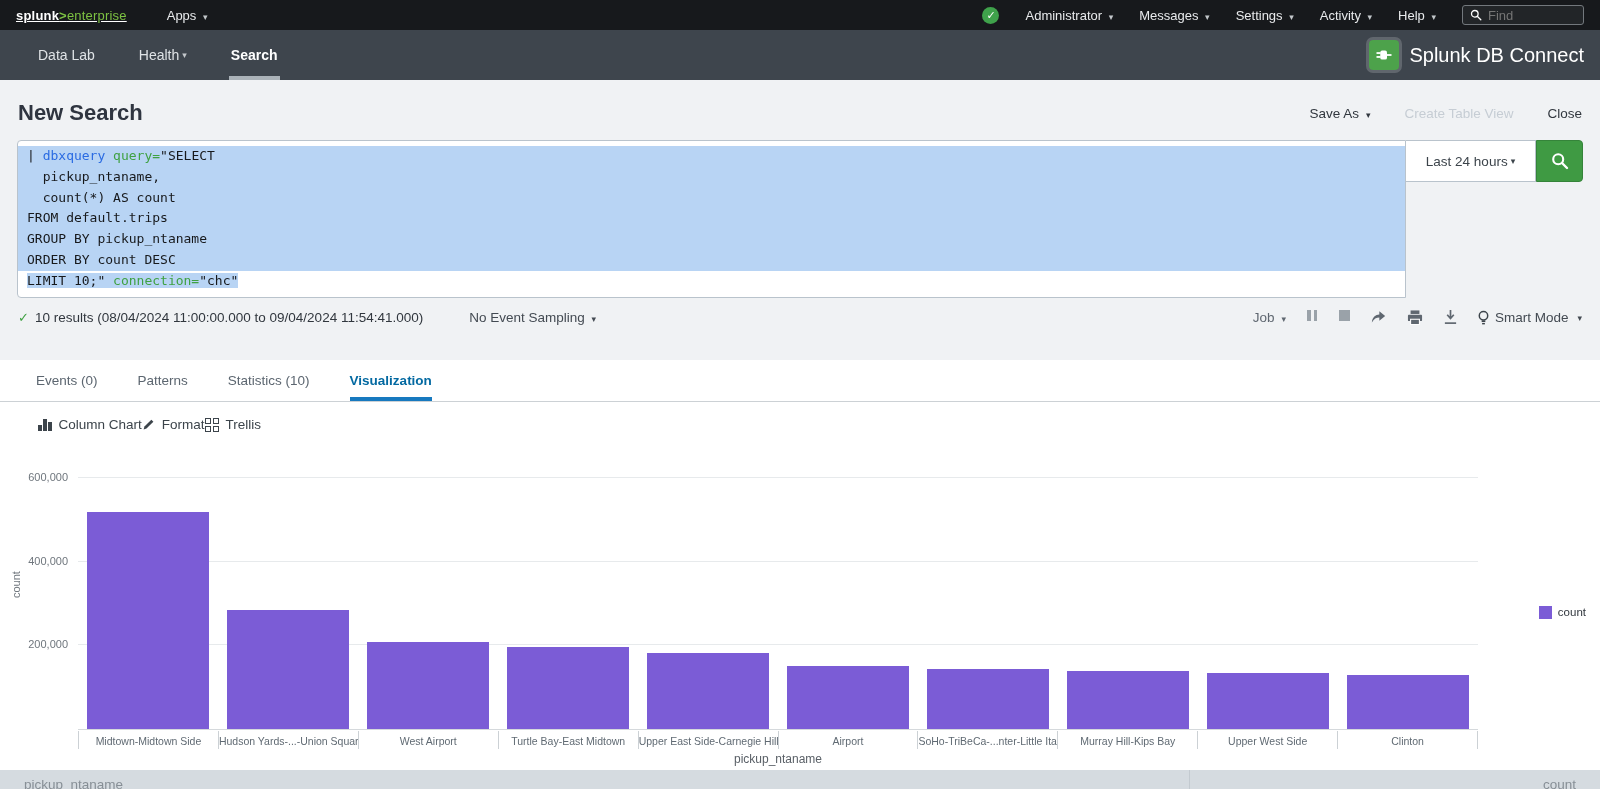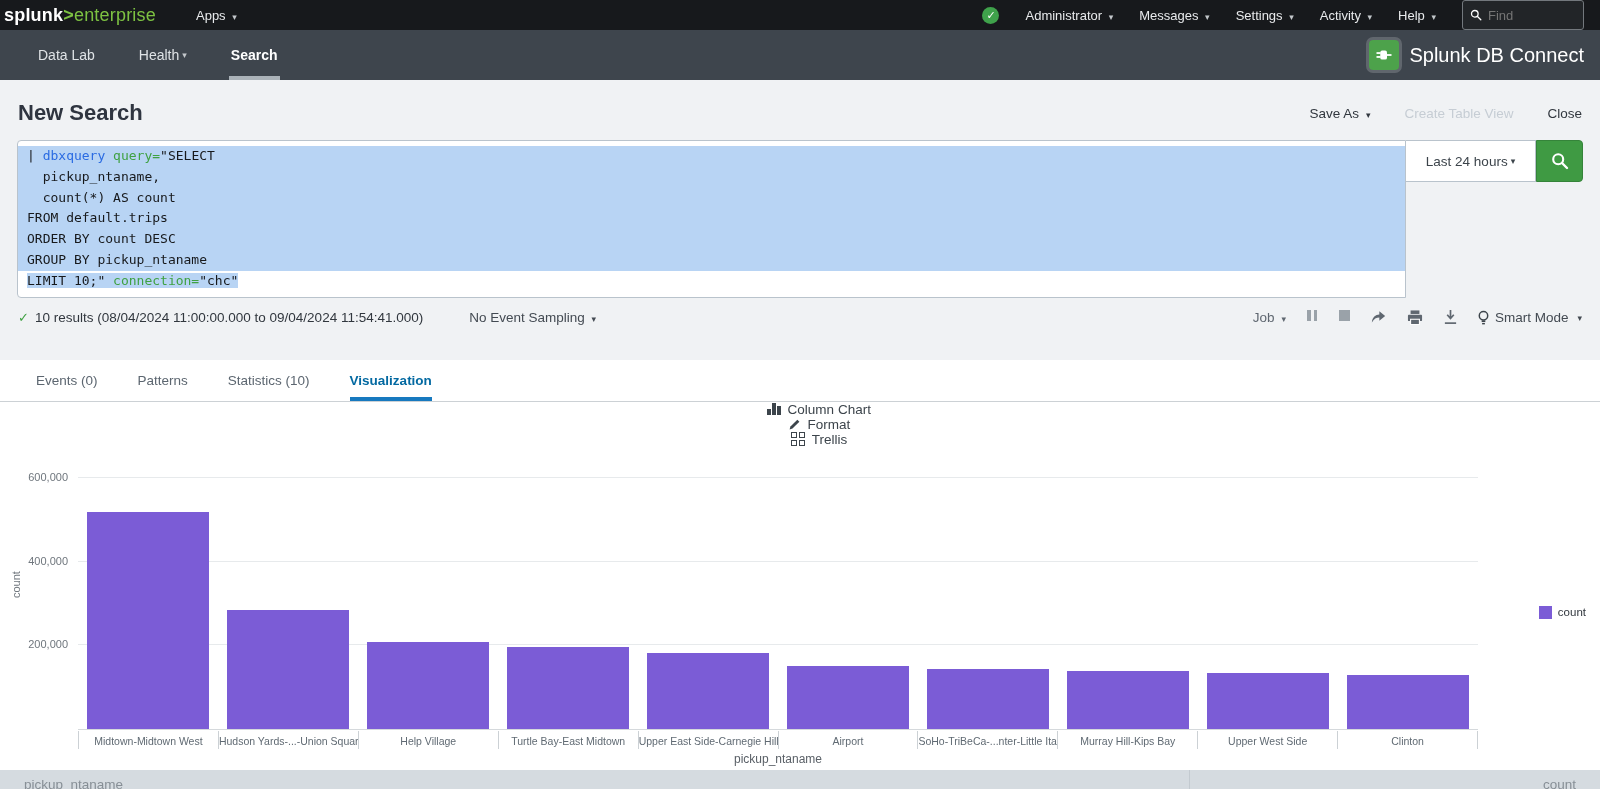--- a/index.html
+++ b/index.html
@@ -1,31 +1,31 @@
 <!DOCTYPE html>
 <html><head>
 <meta charset="utf-8">
 <style>
   * { margin:0; padding:0; box-sizing:border-box; }
   html,body { width:1600px; height:789px; overflow:hidden; background:#fff;
     font-family:"Liberation Sans", sans-serif; }
 
   
   .topbar { height:30px; background:#17191c; display:flex; align-items:center; color:#fff; font-size:13px; }
-  .logo { margin-left:4px; font-size:18px; letter-spacing:.2px; }
+  .logo { margin-left:16px; font-size:13px; letter-spacing:.2px;text-decoration:underline; }
   .logo .l1 { color:#fff; font-weight:bold; }
   .logo .l2 { color:#7dc242; font-weight:bold; }
   .logo .l3 { color:#7dc242; font-weight:normal; }
   .apps { margin-left:40px; color:#e8eaec; cursor:pointer; }
   .top-right { margin-left:auto; display:flex; align-items:center; gap:26px; margin-right:16px; }
   .okbadge { width:17px; height:17px; border-radius:50%; background:#3fa24b; color:#fff; font-size:11px;
     display:flex; align-items:center; justify-content:center; }
   .topmenu { color:#e8eaec; cursor:pointer; white-space:nowrap; }
   .caret { font-size:9px; color:#c3c7cb; margin-left:3px; }
-  .findbox { display:flex; align-items:center; gap:6px; width:122px; height:30px; background:#222528;
+  .findbox { display:flex; align-items:center; gap:6px; width:122px; height:20px; background:#222528;
     border:1px solid #73787d; border-radius:3px; padding:0 7px; color:#fff; }
   .findbox input { background:transparent; border:none; outline:none; color:#fff; font-size:13px; width:80px;
     font-family:"Liberation Sans", sans-serif; }
 
   
   .appbar { height:50px; background:#3e454d; display:flex; align-items:stretch; color:#e8ebee; font-size:14px; position:relative; }
   .appnav { display:flex; align-items:stretch; margin-left:16px; }
   .appnav .navitem { display:flex; align-items:center; padding:0 22px; cursor:pointer; position:relative; color:#dfe3e6; }
   .appnav .navitem.active { color:#fff; font-weight:bold; }
   .appnav .navitem.active .underbar { position:absolute; left:20px; right:20px; bottom:0; height:4px; background:#aab2b8; }
@@ -69,21 +69,21 @@
   .smartmode { display:flex; align-items:center; gap:6px; color:#434a52; cursor:pointer; }
 
   
   .tabsrow { background:#fff; border-bottom:1px solid #ccd1d5; display:flex; height:42px; padding-left:36px; }
   .tab { display:flex; align-items:center; padding:0 0; margin-right:40px; font-size:13.5px; color:#5c6670; cursor:pointer; position:relative; }
   .tab.active { color:#0369a1; font-weight:bold; }
   .tab.active::after { content:""; position:absolute; left:0; right:0; bottom:0; height:4px; background:#1779bf; }
 
   
   .vizcontrols { background:#fff; display:flex; align-items:center; height:46px; padding-left:38px; 
-    font-size:13.5px; color:#3c444b;flex-direction:column; }
+    font-size:13.5px; color:#3c444b; }
   .vizctl { display:flex; align-items:center; gap:7px; cursor:pointer; }
   .colchart-icon { display:flex; align-items:flex-end; gap:1.5px; height:12px; }
   .colchart-icon span { width:3.5px; background:#3c444b; display:inline-block; }
   .trellis-icon { display:grid; grid-template-columns:6px 6px; grid-gap:2px; }
   .trellis-icon span { width:6px; height:6px; border:1.5px solid #3c444b; }
 
   
   .chartzone { background:#fff; padding-top:14px; position:relative; height:327px; }
   .ytitle { position:absolute; left:10px; top:150px; transform:rotate(-90deg); transform-origin:left top;
     font-size:11px; color:#6f767d; }
@@ -191,22 +191,22 @@
       <div class="lnk">Close</div>
     </div>
   </div>
 
   <div class="searchrow">
     <div class="queryeditor">
         <div class="qline hl-full"><span class="seg-plain">| </span><span class="seg-kw">dbxquery</span><span class="seg-plain"> </span><span class="seg-attr">query=</span><span class="seg-plain">"SELECT</span></div>
         <div class="qline hl-full"><span class="seg-plain">  pickup_ntaname,</span></div>
         <div class="qline hl-full"><span class="seg-plain">  count(*) AS count</span></div>
         <div class="qline hl-full"><span class="seg-plain">FROM default.trips</span></div>
+        <div class="qline hl-full"><span class="seg-plain">GROUP BY pickup_ntaname</span></div>
         <div class="qline hl-full"><span class="seg-plain">ORDER BY count DESC</span></div>
-        <div class="qline hl-full"><span class="seg-plain">GROUP BY pickup_ntaname</span></div>
         <div class="qline"><span class="seg-plain hl-text">LIMIT 10;" </span><span class="seg-attr hl-text">connection=</span><span class="seg-plain hl-text">"chc"</span></div>
       </div>
     <div class="timerange">
       <span>Last 24 hours</span>
       <span class="caret" style="color:#3c444b">▾</span>
     </div>
     <div class="searchbtn">
       <svg width="20" height="20" viewBox="0 0 20 20">
         <circle cx="8.2" cy="8.2" r="5" fill="none" stroke="#ffffff" stroke-width="2.1"></circle>
         <line x1="12" y1="12" x2="17" y2="17" stroke="#ffffff" stroke-width="2.4" stroke-linecap="round"></line>
@@ -344,23 +344,23 @@
         </div>
         <div class="slot">
           <div class="bar" style="height: 20.7752%; background: rgb(123, 92, 214);"></div>
         </div>
         <div class="slot">
           <div class="bar" style="height: 19.845%; background: rgb(123, 92, 214);"></div>
         </div>
       </div>
     </div>
   <div class="xlabels" id="xlabels">
-      <div class="xcell">Midtown-Midtown West</div>
+      <div class="xcell">Midtown-Midtown Side</div>
       <div class="xcell">Hudson Yards-...-Union Square</div>
-      <div class="xcell">Help Village</div>
+      <div class="xcell">West Airport</div>
       <div class="xcell">Turtle Bay-East Midtown</div>
       <div class="xcell">Upper East Side-Carnegie Hill</div>
       <div class="xcell">Airport</div>
       <div class="xcell">SoHo-TriBeCa-...nter-Little Italy</div>
       <div class="xcell">Murray Hill-Kips Bay</div>
       <div class="xcell">Upper West Side</div>
       <div class="xcell">Clinton</div>
     </div>
   <div class="xtitle">pickup_ntaname</div>
   <div class="legend">

